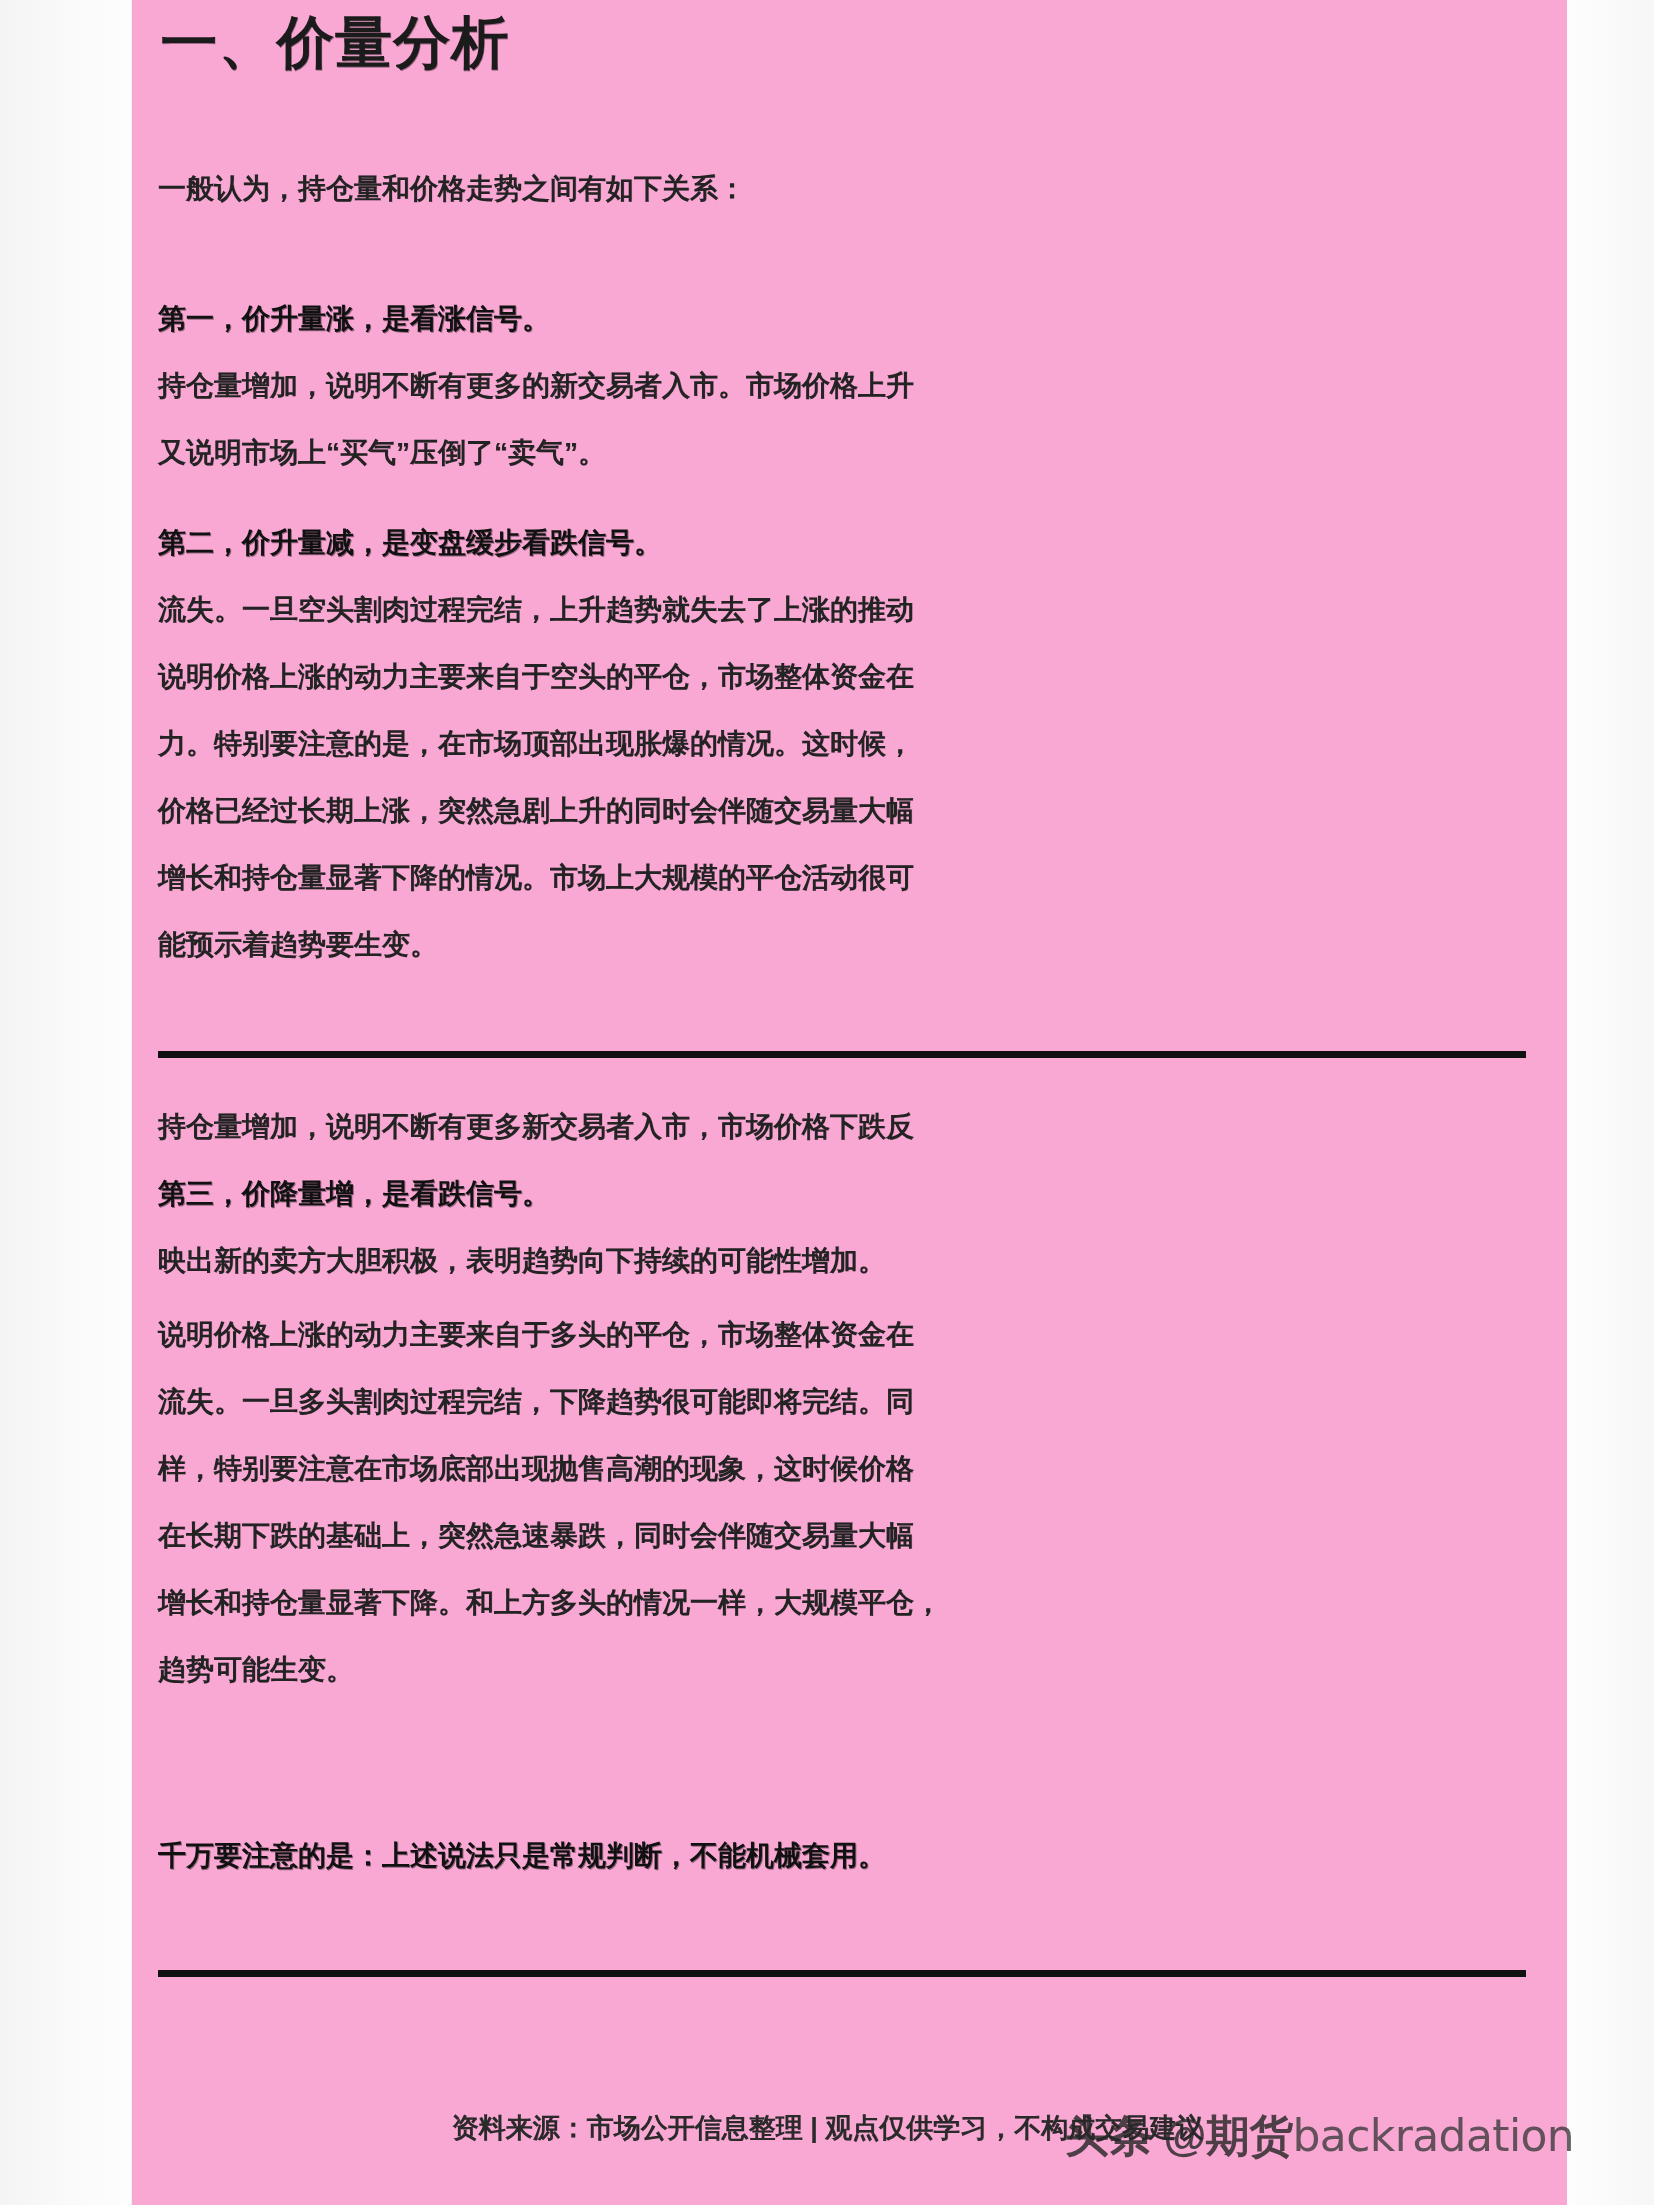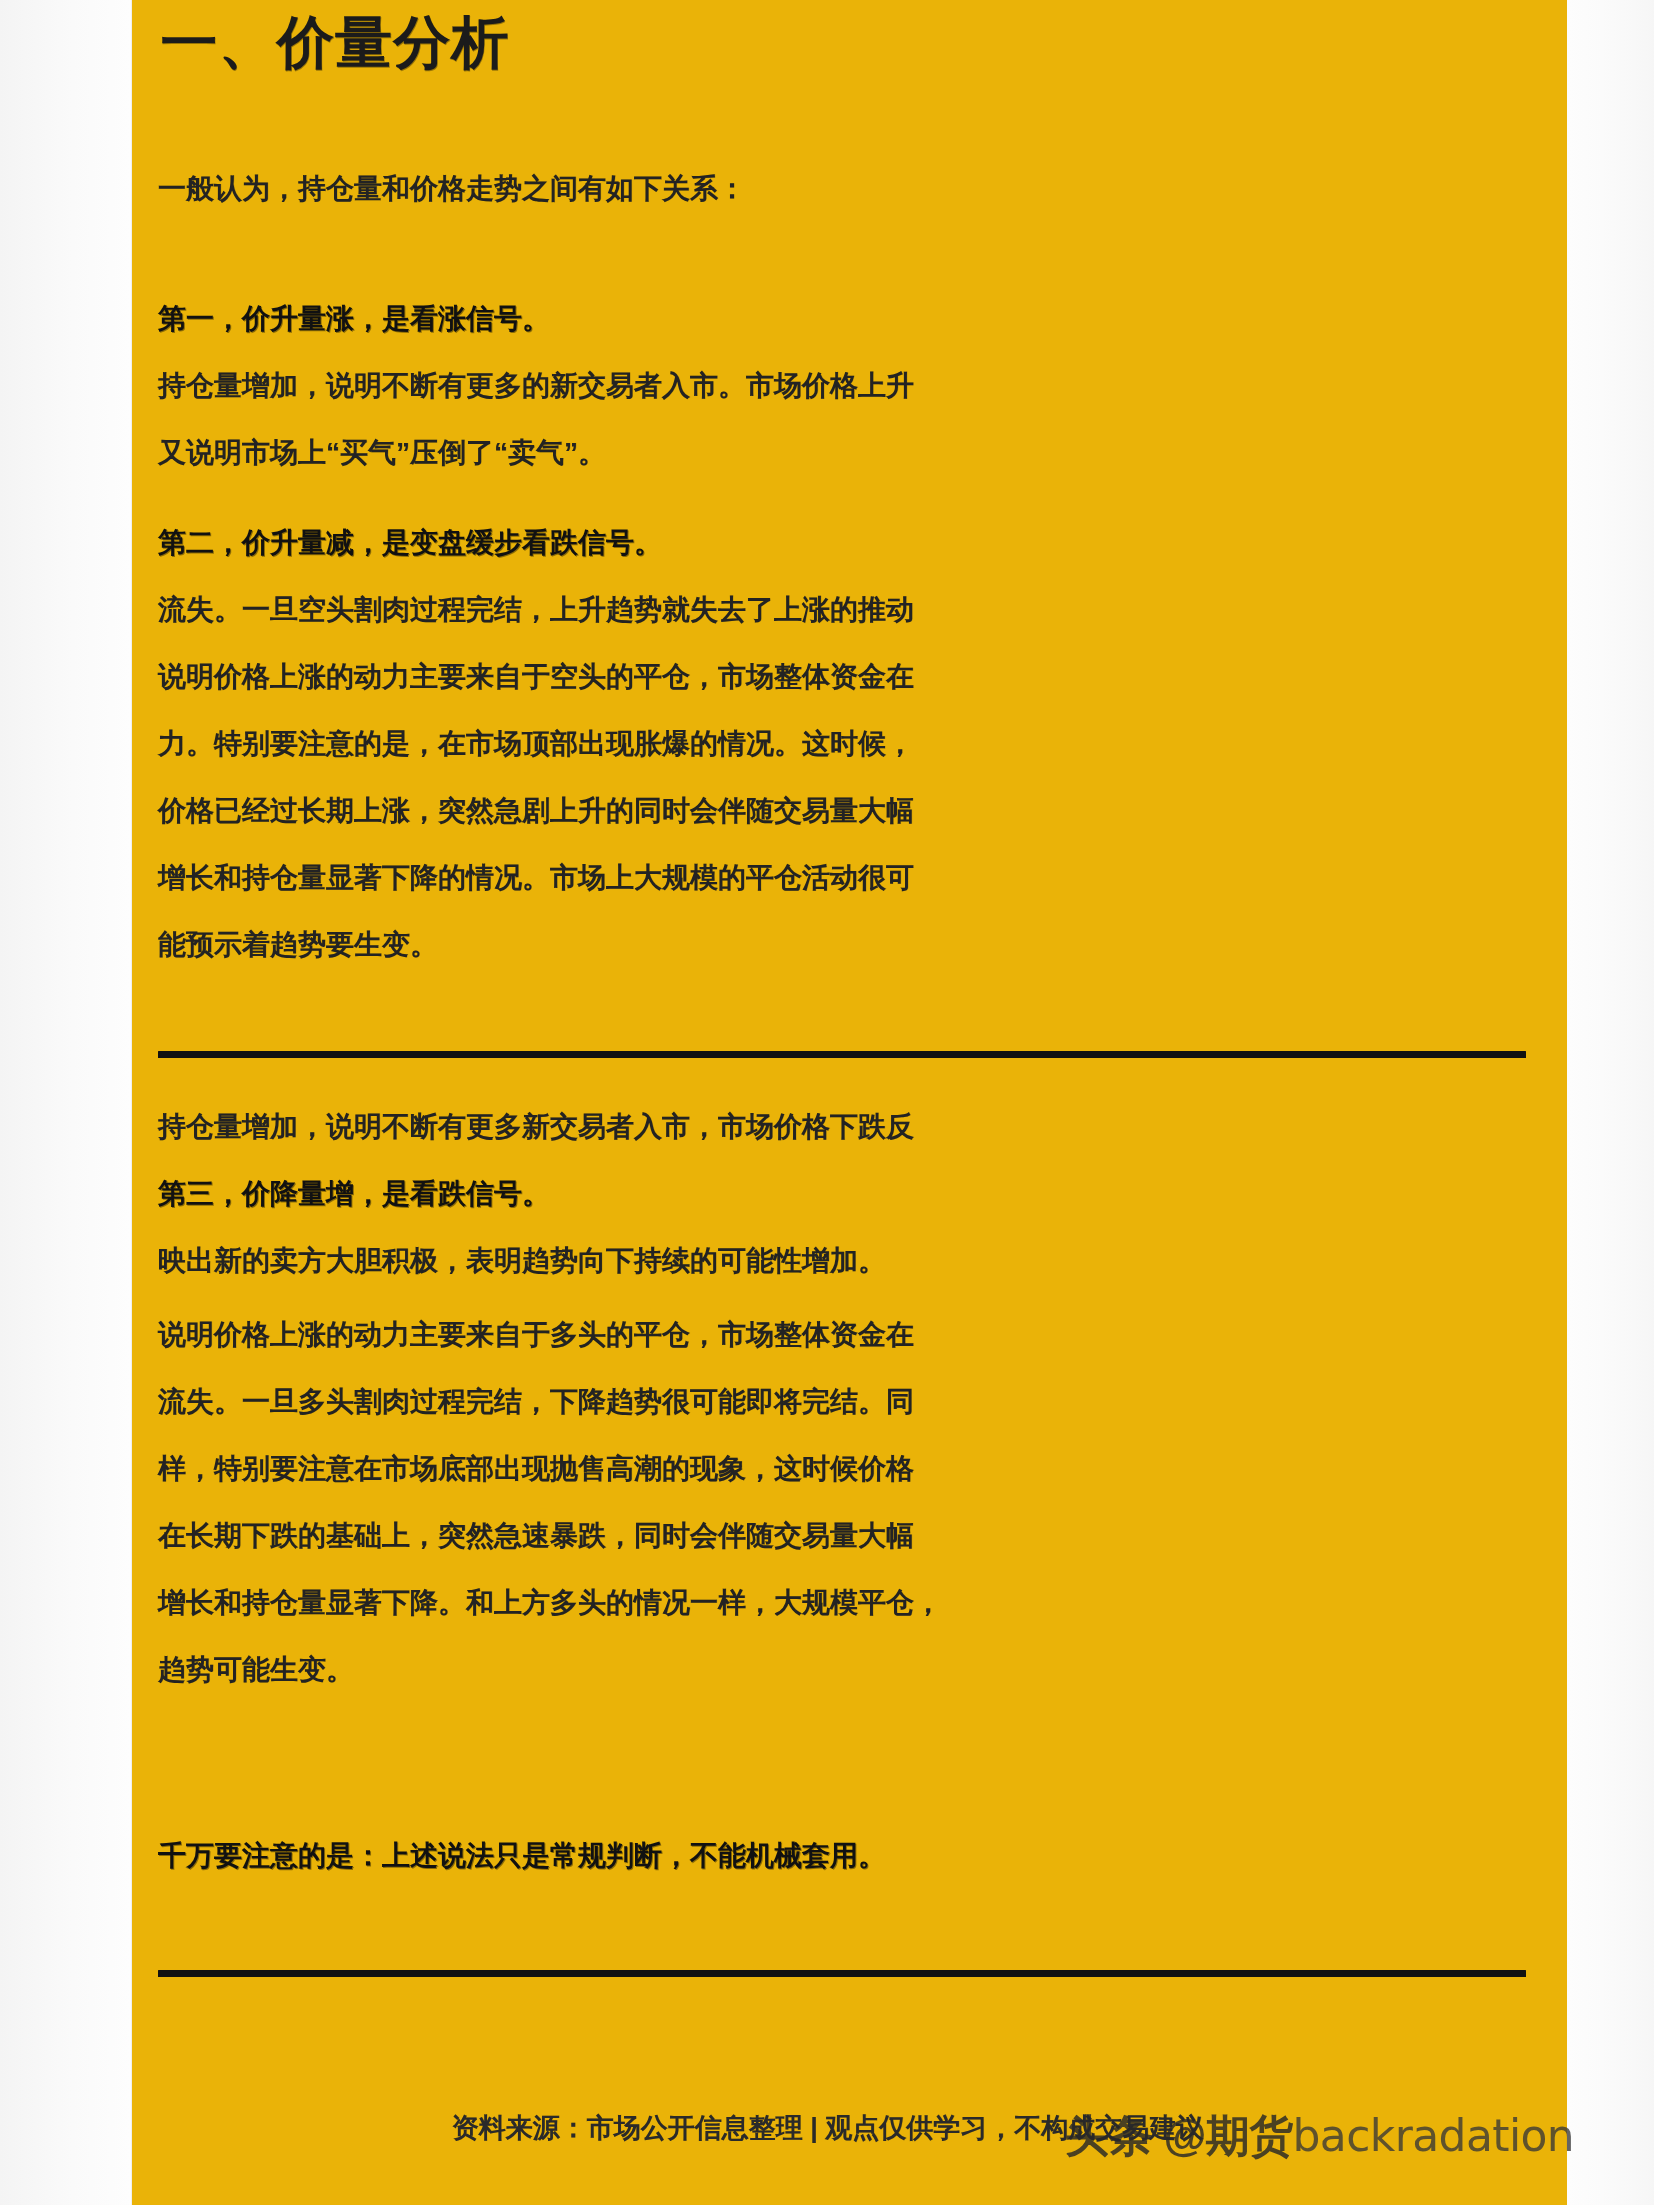--- a/index.html
+++ b/index.html
@@ -7,21 +7,21 @@
     padding: 0;
     background: #ffffff;
   }
   body {
     font-family: "Liberation Sans", "DejaVu Sans", sans-serif;
   }
   #page {
     position: relative;
     width: 1655px;
     height: 2205px;
-    background: #eab308;
+    background: #f9a8d4;
     overflow: hidden;
   }
   
   .edge-left {
     position: absolute;
     left: 0; top: 0;
     width: 131px; height: 100%;
     background: linear-gradient(to right, #f4f4f4 0%, #fafafa 55%, #fdfdfd 100%);
     border-right: 0.6px solid #efefef;
   }

